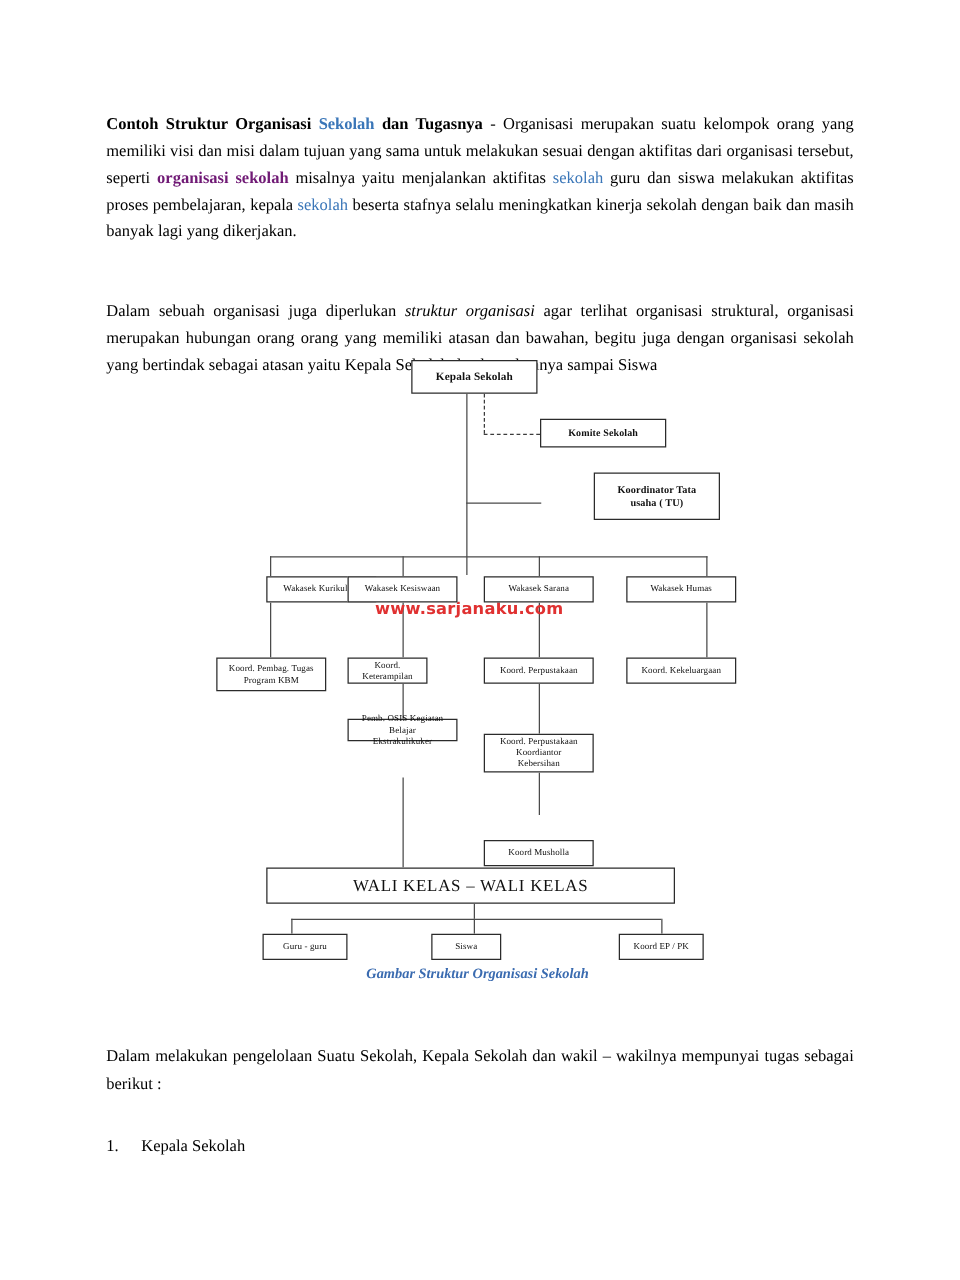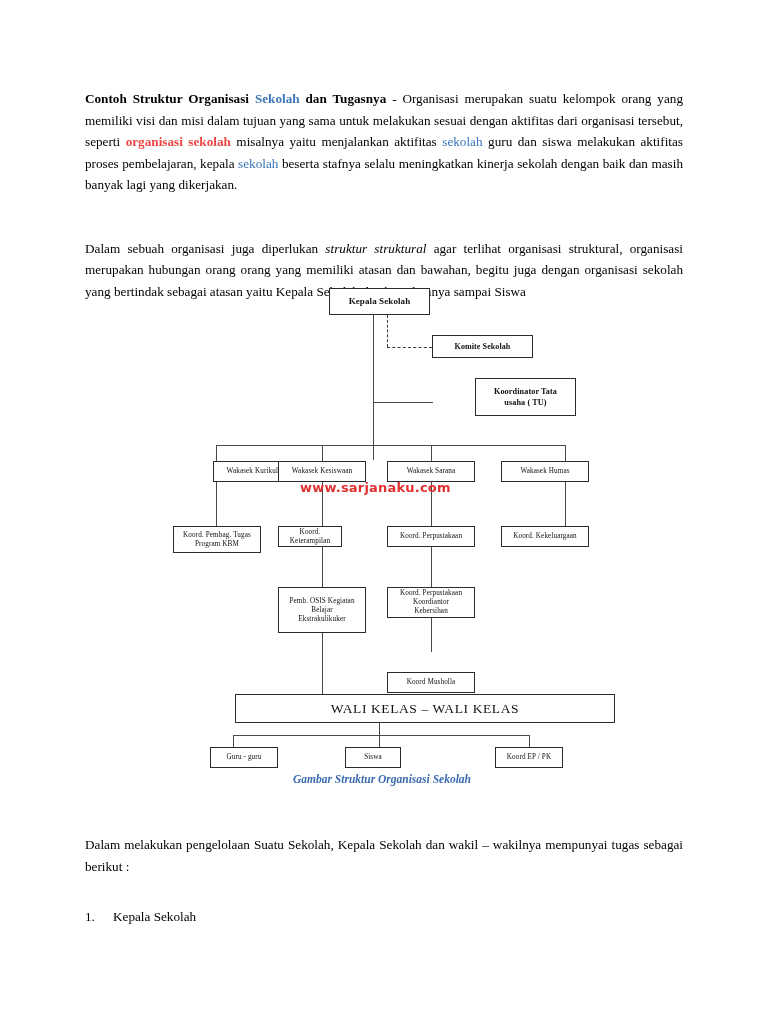--- a/index.html
+++ b/index.html
@@ -30,21 +30,21 @@
   p.para {
     margin: 0 0 0 0;
     font-size: 13.2px;
     line-height: 21.5px;
     text-align: justify;
     text-justify: inter-word;
   }
   .spacer-1 { height: 42px; }
   .bold { font-weight: bold; }
   .link { color: #3a76b8; }
-  .link-strong { color: #ef4444; font-weight: bold; }
+  .link-strong { color: #701a75; font-weight: bold; }
   .ital { font-style: italic; }
 
   
   .chart {
     position: absolute;
     left: 85px;
     top: 285px;
     width: 598px;
     height: 500px;
   }
@@ -141,21 +141,21 @@
 <body>
 
 <div class="page">
 
   <div class="content">
 
     <p class="para"><span class="bold">Contoh Struktur Organisasi </span><span class="bold link">Sekolah</span><span class="bold"> dan Tugasnya</span><span> - Organisasi merupakan suatu kelompok orang yang memiliki visi dan misi dalam tujuan yang sama untuk melakukan sesuai dengan aktifitas dari organisasi tersebut, seperti </span><span class="link-strong">organisasi sekolah</span><span> misalnya yaitu menjalankan aktifitas </span><span class="link">sekolah</span><span> guru dan siswa melakukan aktifitas proses pembelajaran, kepala </span><span class="link">sekolah</span><span> beserta stafnya selalu meningkatkan kinerja sekolah dengan baik dan masih banyak lagi yang dikerjakan.</span></p>
 
     <div class="spacer-1"></div>
 
-    <p class="para"><span>Dalam sebuah organisasi juga diperlukan </span><span class="ital">struktur struktural</span><span>  agar terlihat organisasi struktural, organisasi merupakan hubungan orang orang yang memiliki atasan dan bawahan, begitu juga dengan organisasi sekolah yang bertindak sebagai atasan yaitu Kepala Sekolah dan bawahannya sampai Siswa</span></p>
+    <p class="para"><span>Dalam sebuah organisasi juga diperlukan </span><span class="ital">struktur organisasi</span><span>  agar terlihat organisasi struktural, organisasi merupakan hubungan orang orang yang memiliki atasan dan bawahan, begitu juga dengan organisasi sekolah yang bertindak sebagai atasan yaitu Kepala Sekolah dan bawahannya sampai Siswa</span></p>
   </div>
 
   <div class="chart">
 
     <div class="box head" style="left:244px; top:3px; width:101px; height:27px;">
       <span class="txt">Kepala Sekolah</span>
     </div>
 
     <div class="dash-v" style="left:302px; top:30px; height:32px;"></div>
     <div class="dash-h" style="left:302px; top:62px; width:45px;"></div>
@@ -208,39 +208,39 @@
     <div class="box plain" style="left:302px; top:241px; width:88px; height:21px;">
       <span class="txt">Koord. Perpustakaan</span>
     </div>
     <div class="box plain" style="left:416px; top:241px; width:88px; height:21px;">
       <span class="txt">Koord. Kekeluargaan</span>
     </div>
 
     <div class="line vline" style="left:237px; top:262px; height:40px;"></div>
     <div class="line vline" style="left:346px; top:262px; height:40px;"></div>
 
-    <div class="box plain" style="left:193px; top:302px; width:88px; height:46px;">
+    <div class="box plain" style="left:193px; top:290px; width:88px; height:18px;">
       <span class="txt">Pemb. OSIS Kegiatan
 Belajar
 Ekstrakulikuker</span>
     </div>
     <div class="box plain" style="left:302px; top:302px; width:88px; height:31px;">
       <span class="txt">Koord. Perpustakaan
 Koordiantor
 Kebersihan</span>
     </div>
 
     <div class="line vline" style="left:346px; top:333px; height:34px;"></div>
     <div class="box plain" style="left:302px; top:367px; width:88px; height:21px;margin-top:20px;">
       <span class="txt">Koord Musholla</span>
     </div>
 
     <div class="line vline" style="left:237px; top:337px; height:72px;"></div>
 
-    <div class="box wali" style="left:128px; top:409px; width:380px; height:29px;margin-left:22px;">
+    <div class="box wali" style="left:128px; top:409px; width:327px; height:29px;">
       <span class="txt">WALI KELAS – WALI KELAS</span>
     </div>
 
     <div class="line vline" style="left:294px; top:438px; height:12px;"></div>
     <div class="line hline" style="left:148px; top:450px; width:296px;"></div>
     <div class="line vline" style="left:148px; top:450px; height:12px;"></div>
     <div class="line vline" style="left:294px; top:450px; height:12px;"></div>
     <div class="line vline" style="left:444px; top:450px; height:12px;"></div>
 
     <div class="box plain" style="left:125px; top:462px; width:68px; height:21px;">

